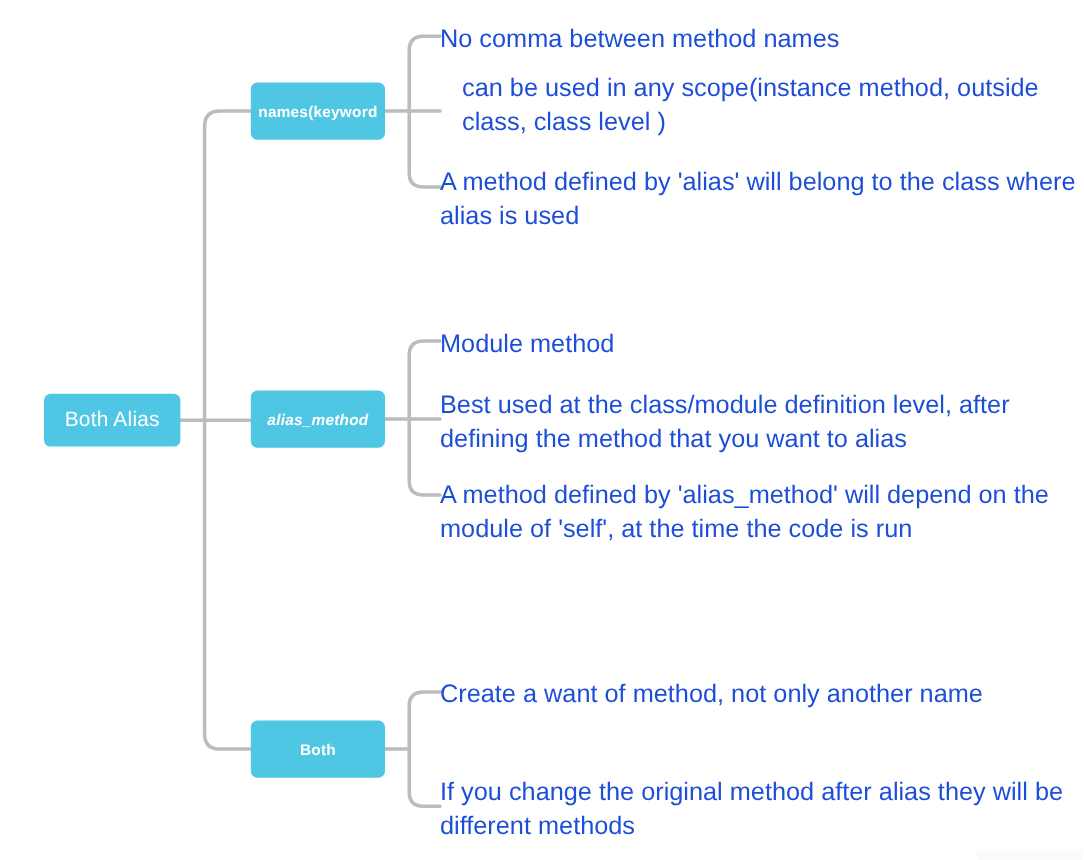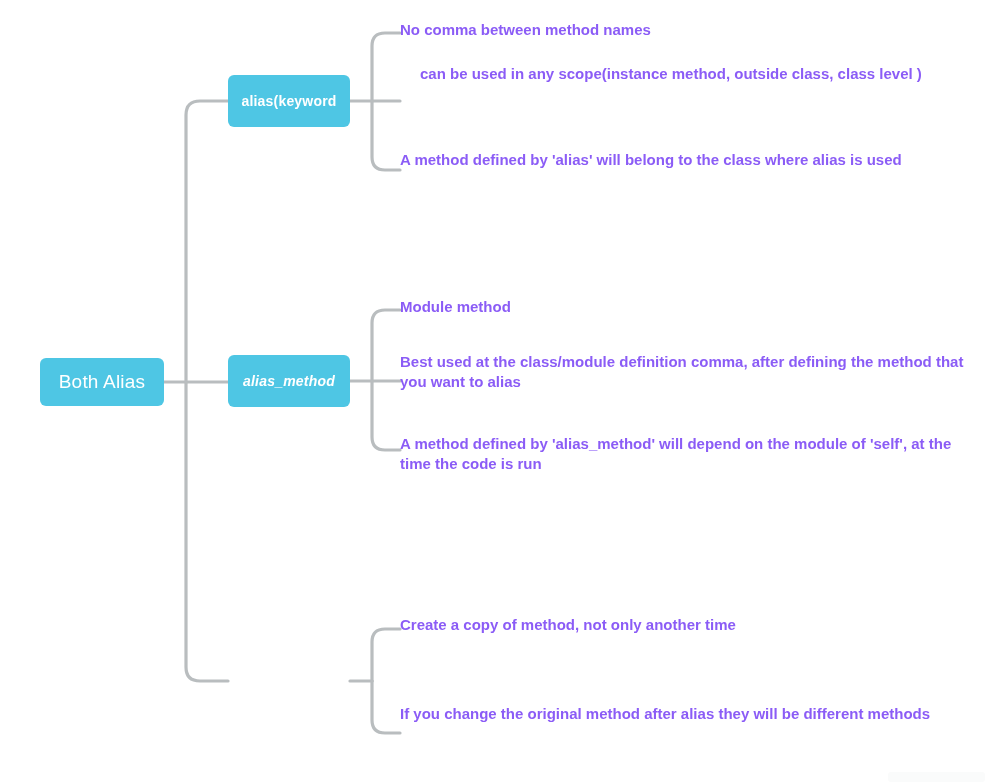--- a/index.html
+++ b/index.html
@@ -54,24 +54,24 @@
     font-size: 14px;
     font-weight: 700;
   }
   .node-branch.b1 { top: 75px; }
   .node-branch.b2 { top: 355px; font-style: italic; }
   .node-branch.b3 { top: 655px; }
 
   .leaf-text {
     position: absolute;
     left: 400px;
-    color: #8b5cf6;
-    font-size: 15px;
+    color: #1d4ed8;
+    font-size: 23px;
     line-height: 1.33;
-    font-weight: 700;
+    font-weight: 400;
     max-width: 585px;
   }
   .leaf-l1 { top: 20px; }
   .leaf-l2 { top: 64px; margin-left: 20px; }
   .leaf-l3 { top: 150px; }
   .leaf-l4 { top: 297px; }
   .leaf-l5 { top: 352px; }
   .leaf-l6 { top: 434px; }
   .leaf-l7 { top: 615px; }
   .leaf-l8 { top: 704px; }
@@ -114,34 +114,37 @@
       <path d="M372,681 L372,642 Q372,629 385,629 L400,629"></path>
       <path d="M372,681 L372,720 Q372,733 385,733 L400,733"></path>
     </g>
   </svg>
 
   <div class="node-box node-root">
     <span>Both Alias</span>
   </div>
 
   <div class="node-box node-branch b1">
-    <span>alias(keyword</span>
+    <span>names(keyword</span>
   </div>
 
   <div class="node-box node-branch b2">
     <span>alias_method</span>
   </div>
 
+  <div class="node-box node-branch b3">
+    <span>Both</span>
+  </div>
 
   <div class="leaf-text leaf-l1">No comma between method names</div>
   <div class="leaf-text leaf-l2">can be used in any scope(instance method, outside class, class level )</div>
   <div class="leaf-text leaf-l3">A method defined by 'alias' will belong to the class where alias is used</div>
 
   <div class="leaf-text leaf-l4">Module method</div>
-  <div class="leaf-text leaf-l5">Best used at the class/module definition comma, after defining the method that you want to alias</div>
+  <div class="leaf-text leaf-l5">Best used at the class/module definition level, after defining the method that you want to alias</div>
   <div class="leaf-text leaf-l6">A method defined by 'alias_method' will depend on the module of 'self', at the time the code is run</div>
 
-  <div class="leaf-text leaf-l7">Create a copy of method, not only another time</div>
+  <div class="leaf-text leaf-l7">Create a want of method, not only another name</div>
   <div class="leaf-text leaf-l8">If you change the original method after alias they will be different methods</div>
 
   <div class="bottom-artifact"></div>
 
 </div>
 
 </body></html>

